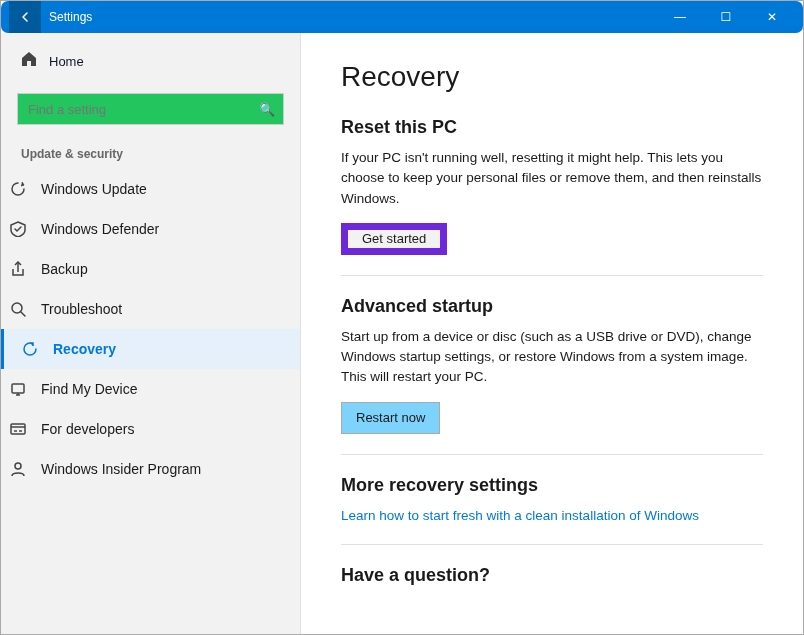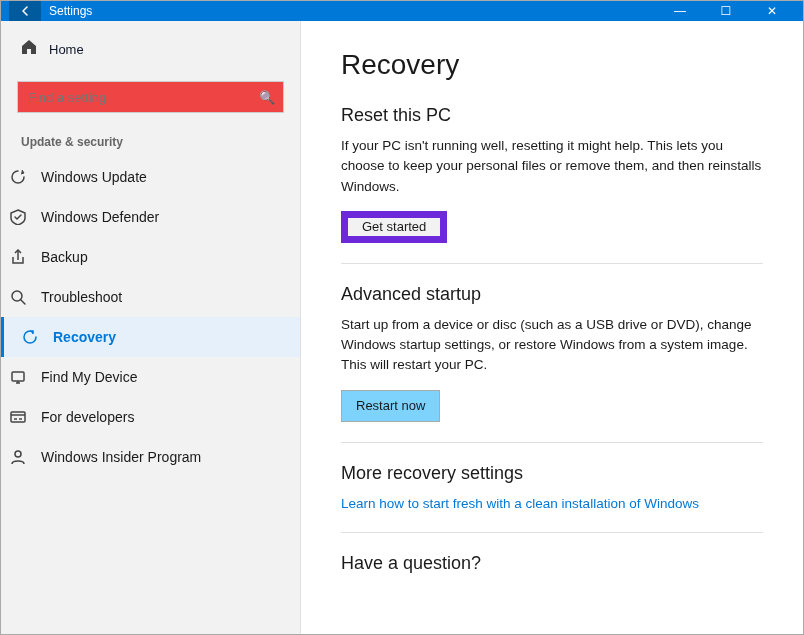--- a/index.html
+++ b/index.html
@@ -12,23 +12,24 @@
       display: flex;
       flex-direction: column;
       border: 1px solid #aaa;
     }
 
     
     .titlebar {
       display: flex;
       align-items: center;
       background: #0078d7;
-      height: 20px;
+      height: 32px;
       padding: 0 8px;
       flex-shrink: 0;
+      border-radius: 7px;
     }
     .titlebar-back {
       width: 32px;
       height: 32px;
       background: #005a9e;
       display: flex;
       align-items: center;
       justify-content: center;
       cursor: pointer;
       margin-right: 8px;
@@ -85,21 +86,21 @@
     .sidebar-search {
       margin: 4px 16px 16px 16px;
       position: relative;
     }
     .sidebar-search input {
       width: 100%;
       height: 32px;
       border: 1px solid #ccc;
       padding: 0 32px 0 10px;
       font-size: 13px;
-      background: #ef4444;
+      background: #22c55e;
       outline: none;
     }
     .sidebar-search-icon {
       position: absolute;
       right: 8px;
       top: 50%;
       transform: translateY(-50%);
       color: #555;
       font-size: 13px;
       pointer-events: none;
@@ -147,21 +148,21 @@
     }
     .content-title {
       font-size: 28px;
       font-weight: 300;
       color: #1a1a1a;
       margin-bottom: 24px;
     }
 
     .section-title {
       font-size: 18px;
-      font-weight: 400;
+      font-weight: 700;
       color: #1a1a1a;
       margin-bottom: 10px;
     }
     .section-desc {
       font-size: 13.5px;
       color: #1a1a1a;
       line-height: 1.5;
       margin-bottom: 14px;
     }
 

